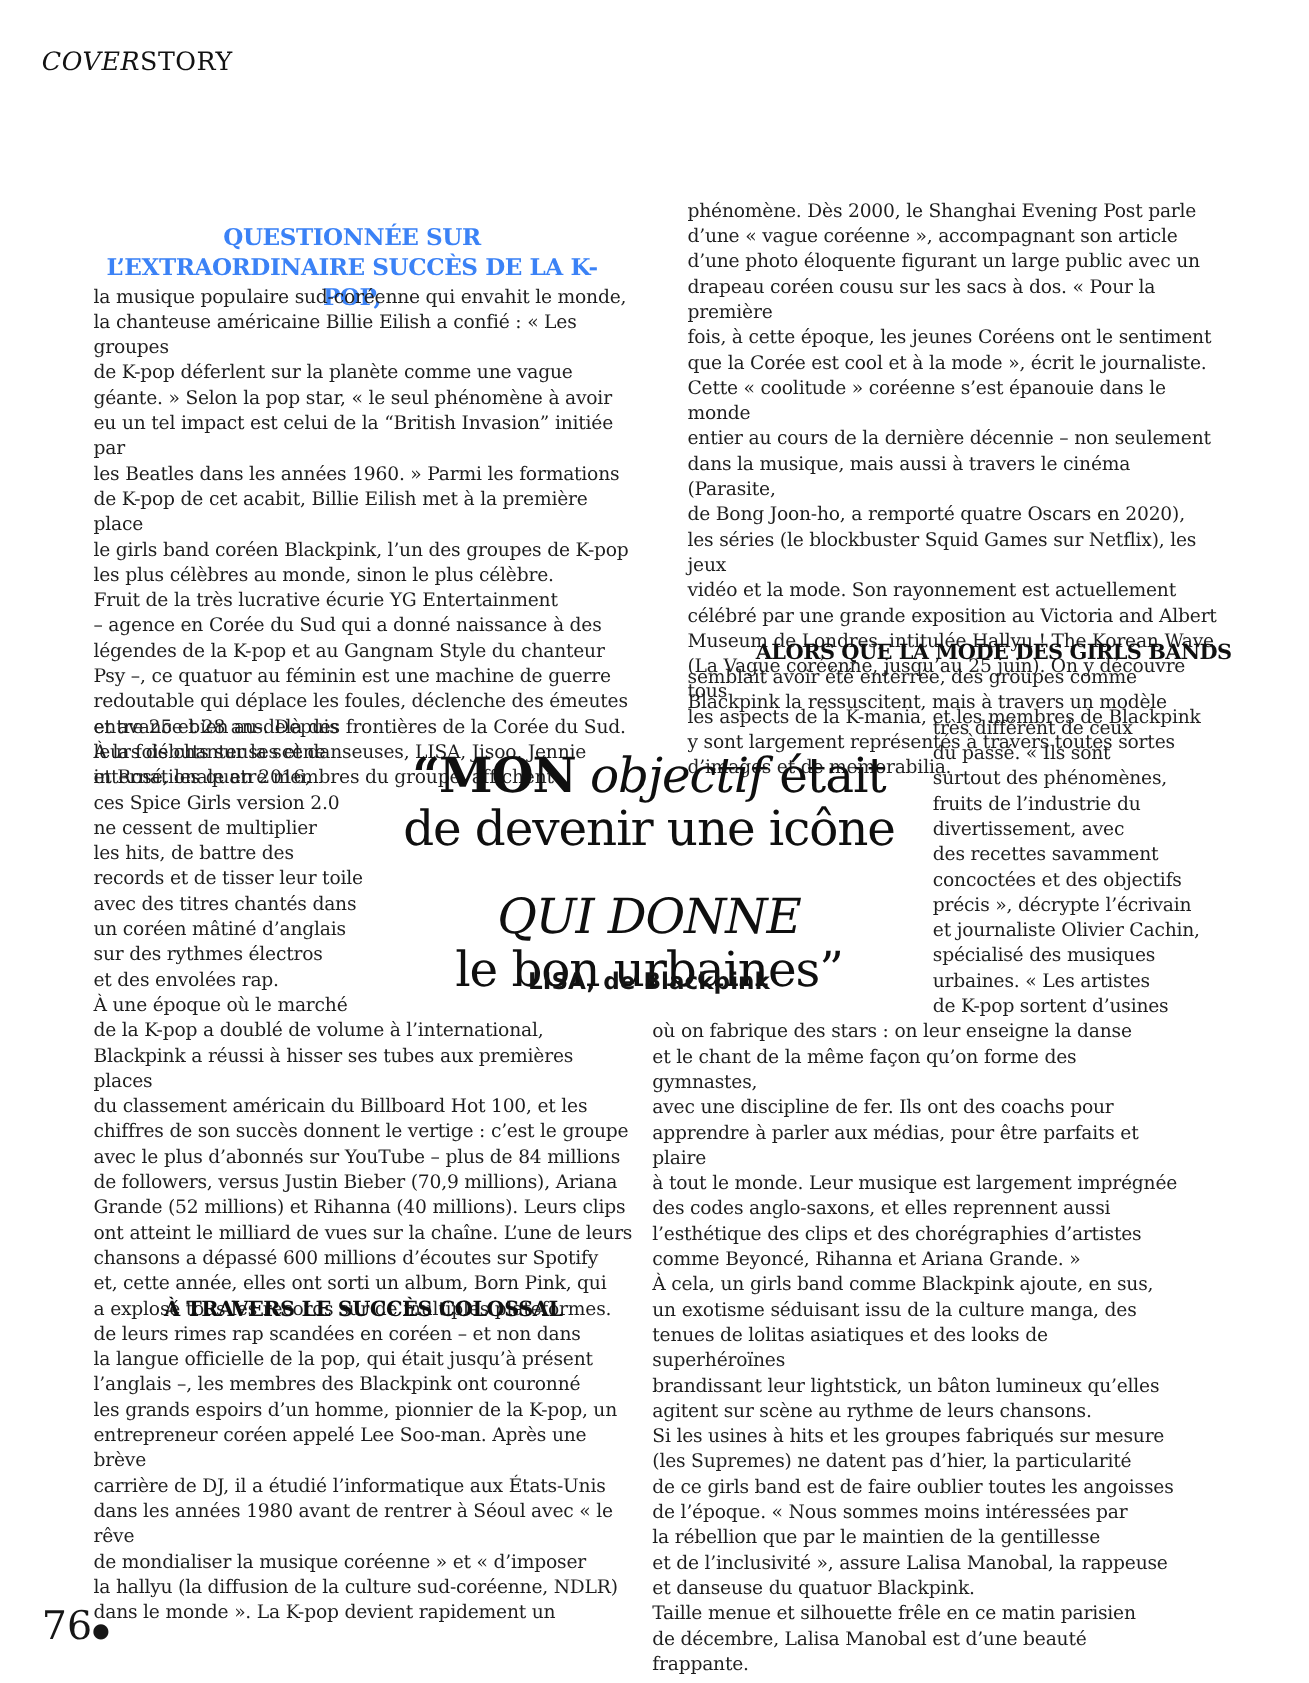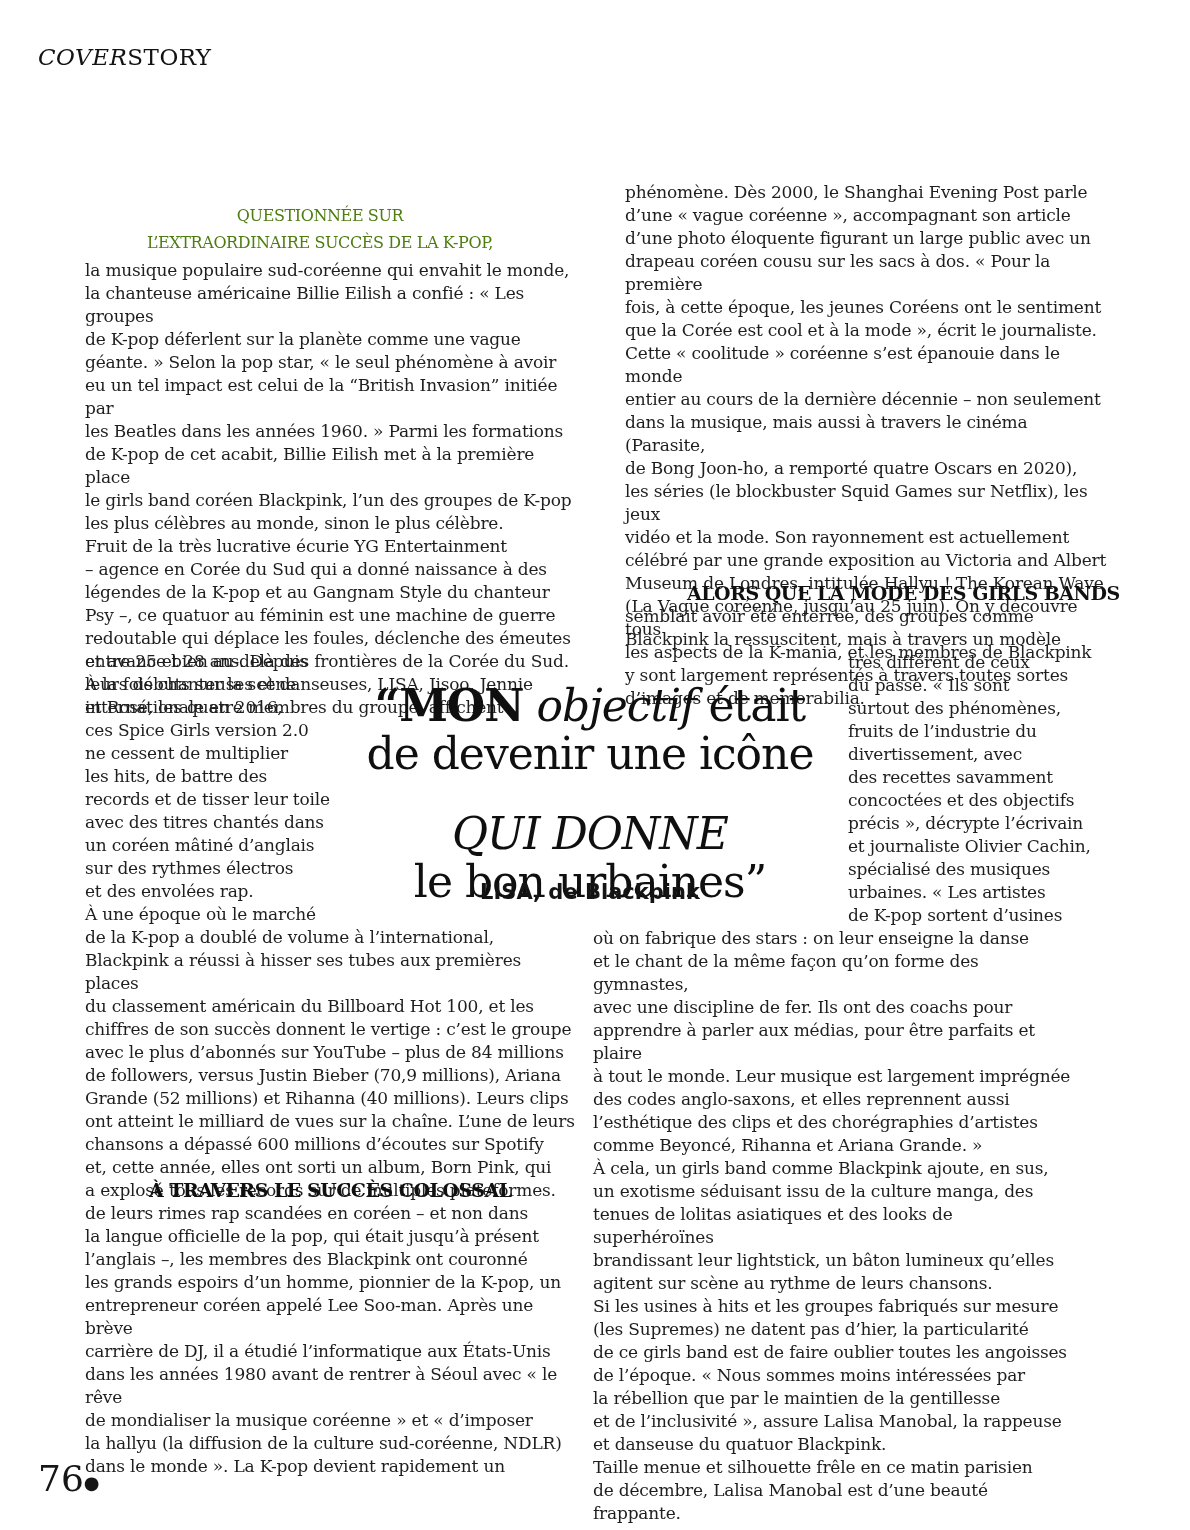--- a/index.html
+++ b/index.html
@@ -22,25 +22,25 @@
     white-space: pre;
     text-align: right;
   }
   .section-label .it { font-style: italic; }
   .col-heading {
     position: absolute;
     left: 75px;
     top: 202px;
     width: 490px;
     text-align: center;
-    font-weight: normal;
-    font-size: 16px;
+    font-weight: bold;
+    font-size: 21px;
     line-height: 27px;
     letter-spacing: -0.4px;
-    color: #4d7c0f;
+    color: #3b82f6;
   }
   .body-text {
     position: absolute;
     white-space: pre-line;
     font-size: 17px;
     line-height: 23px;
     letter-spacing: -0.2px;
     color: #1e1e1e;
     text-align: left;
   }

